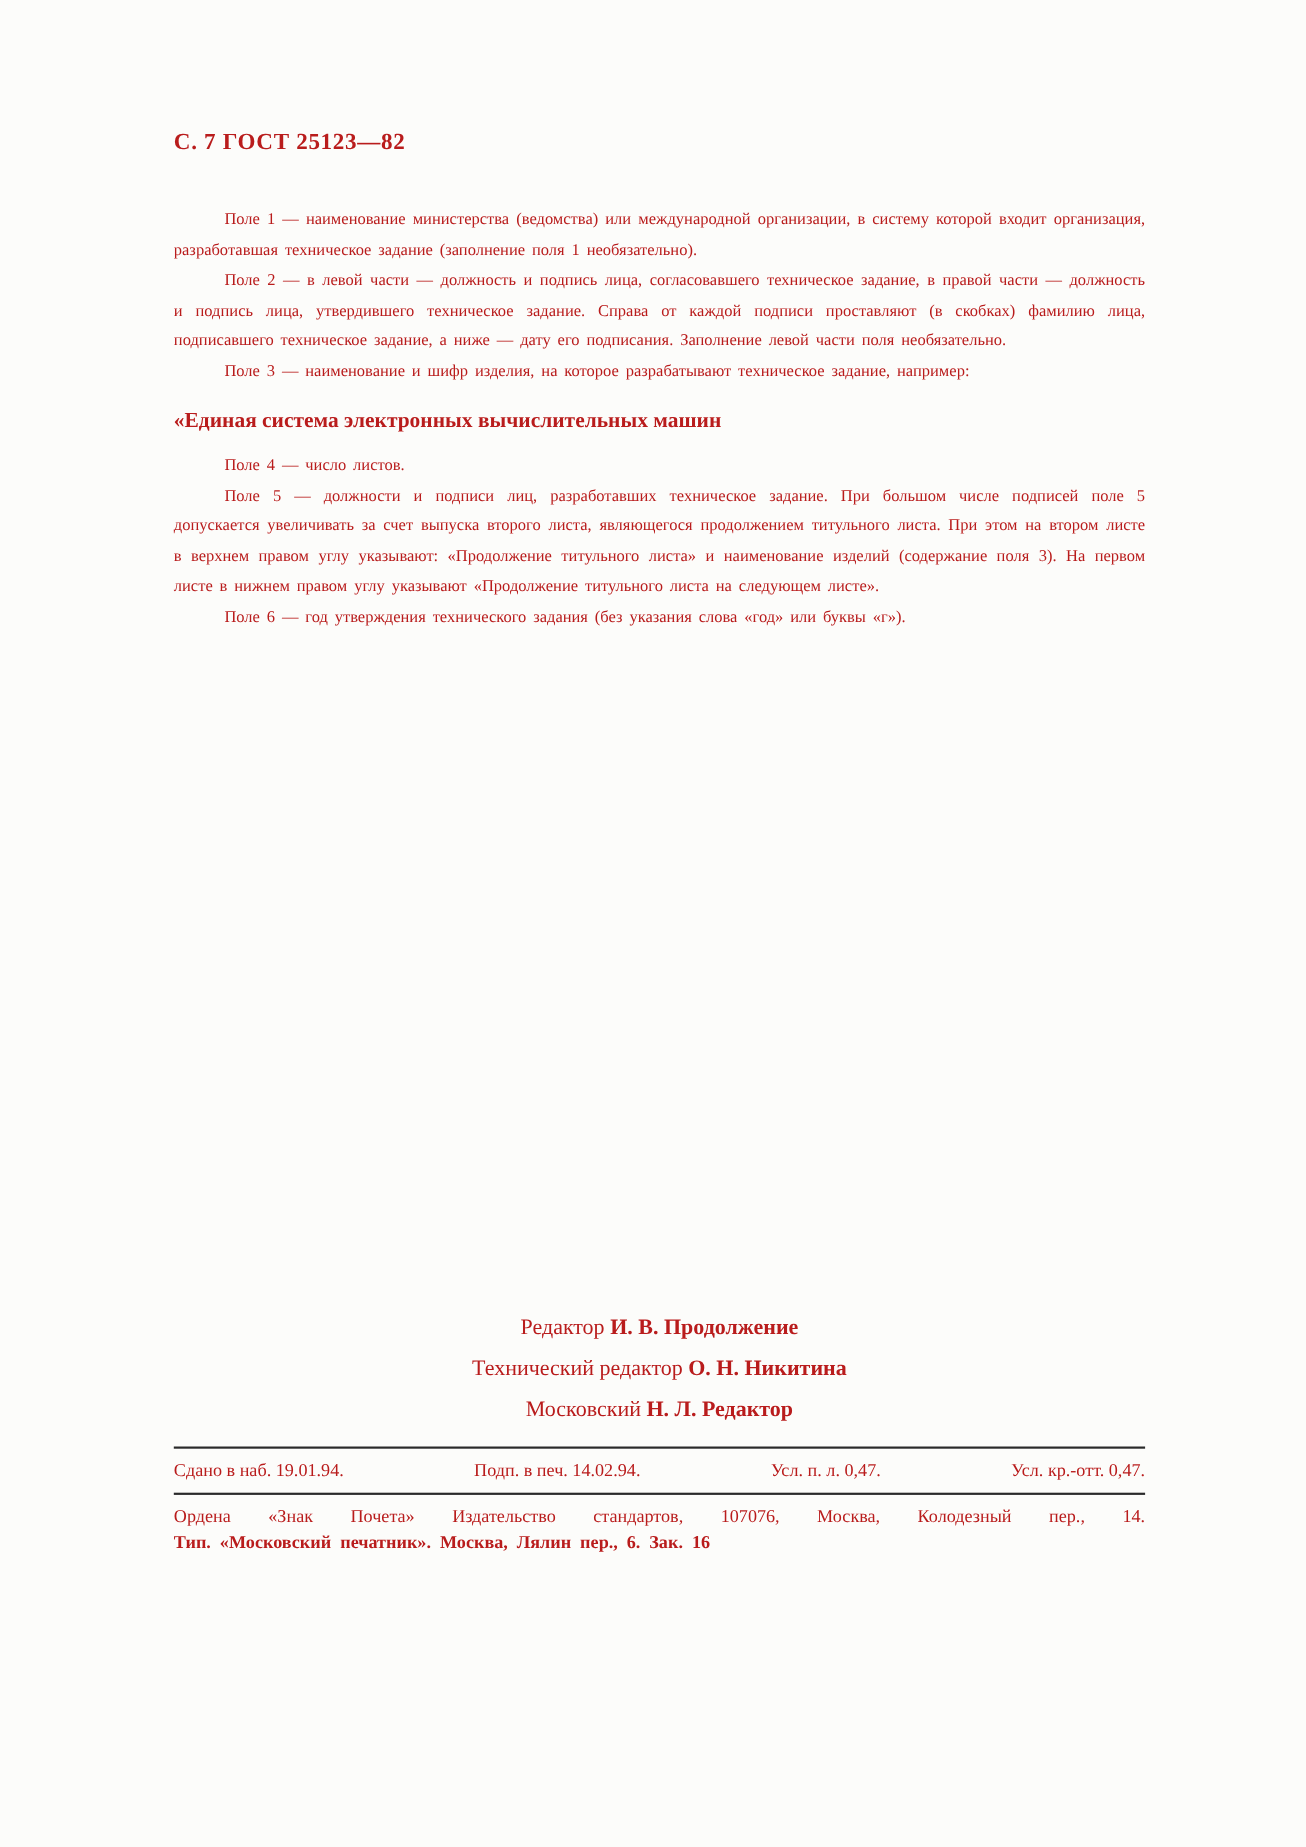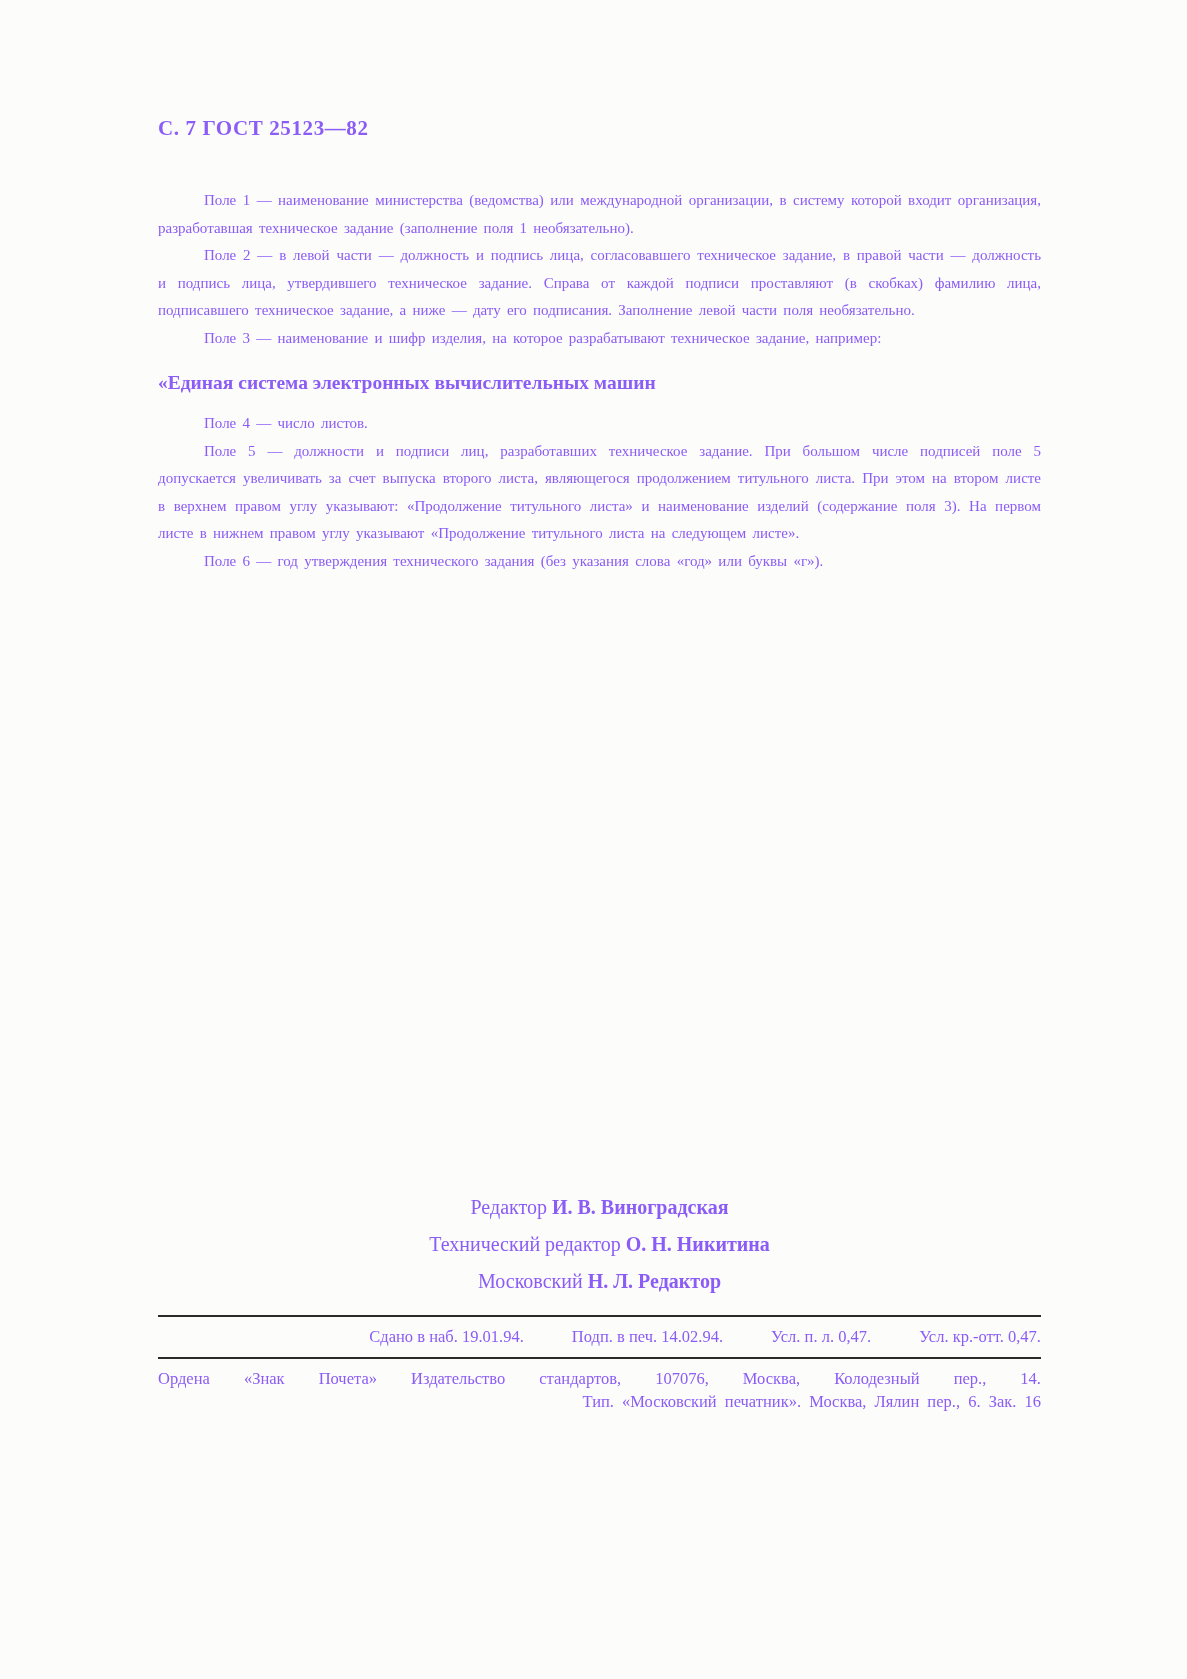--- a/index.html
+++ b/index.html
@@ -4,21 +4,21 @@
 <style>
   * { margin: 0; padding: 0; box-sizing: border-box; }
   html, body { background: #d8d8d4; }
   .page {
     position: relative;
     width: 1187px;
     height: 1679px;
     margin: 0 auto;
     background: #fcfcfa;
     font-family: "Liberation Serif", "DejaVu Serif", serif;
-    color: #8b5cf6;
+    color: #b91c1c;
     padding: 116px 146px 0 158px;
     overflow: hidden;
   }
   .doc-header {
     font-weight: bold;
     font-size: 21px;
     letter-spacing: 0.6px;
   }
   .body-block { margin-top: 46px; }
   .para {
@@ -54,41 +54,42 @@
   }
   .rule-top { margin-top: 22px; }
   .rule-mid { margin-top: 9px; }
   .imprint {
     padding-top: 9px;
     font-size: 16.5px;
     line-height: 22px;
   }
   .imprint-line1 {
     display: flex;
-    justify-content: flex-end;
+    justify-content: space-between;
     gap: 48px;
   }
   .imprint-line2 {
     margin-top: 4px;
     margin-left: 268px;
     word-spacing: 5px;
   }
   .publisher {
     padding-top: 8px;
     font-size: 16.5px;
     line-height: 23px;
   }
   .publisher-line1 {
     text-align: justify;
     text-align-last: justify;
     word-spacing: 3px;
   }
   .publisher-line2 {
-    text-align: right;
+    text-align: left;
     word-spacing: 4px;
+    font-weight: bold;
   }
 </style>
 </head>
 <body>
 
 <div class="page">
 
   <div class="doc-header">С. 7 ГОСТ 25123—82</div>
 
   <div class="body-block">
@@ -103,21 +104,21 @@
     <p class="para">Поле 4 — число листов.</p>
     <p class="para">Поле 5 — должности и подписи лиц, разработавших техническое задание. При большом числе подписей поле 5 допускается увеличивать за счет выпуска второго листа, являющегося продолжением титульного листа. При этом на втором листе в верхнем правом углу указывают: «Продолжение титульного листа» и наименование изделий (содержание поля 3). На первом листе в нижнем правом углу указывают «Продолжение титульного листа на следующем листе».</p>
     <p class="para">Поле 6 — год утверждения технического задания (без указания слова «год» или буквы «г»).</p>
   </div>
 
   <div class="bottom-section">
 
     <div class="editors">
       <div class="editor-line">
         <span>Редактор</span>
-        <span class="editor-name">И. В. Виноградская</span>
+        <span class="editor-name">И. В. Продолжение</span>
       </div>
       <div class="editor-line">
         <span>Технический редактор</span>
         <span class="editor-name">О. Н. Никитина</span>
       </div>
       <div class="editor-line">
         <span>Московский</span>
         <span class="editor-name">Н. Л. Редактор</span>
       </div>
     </div>

